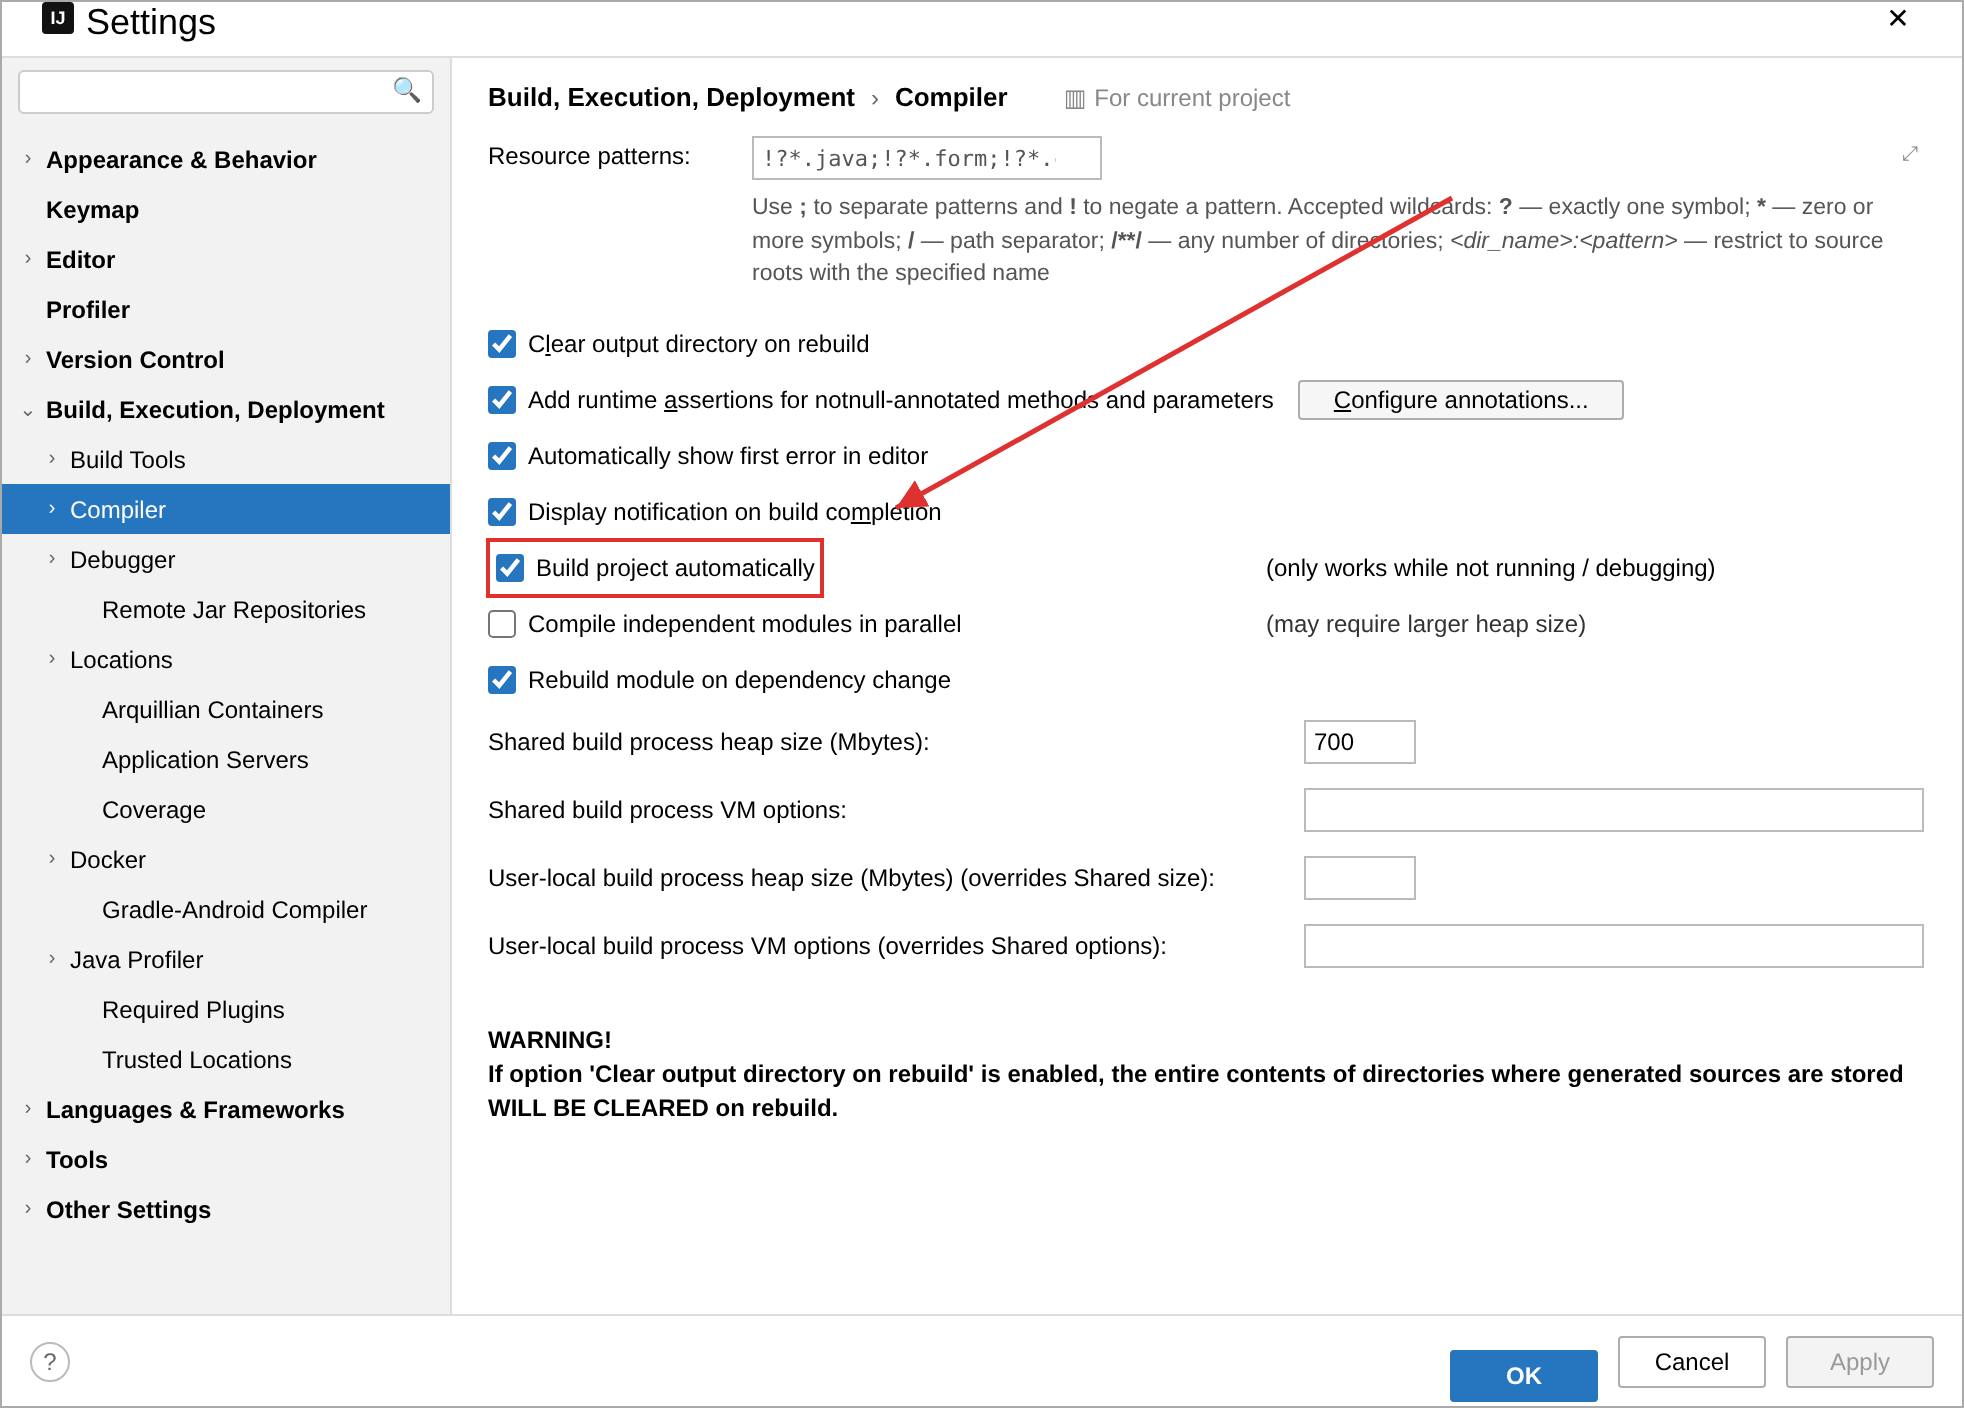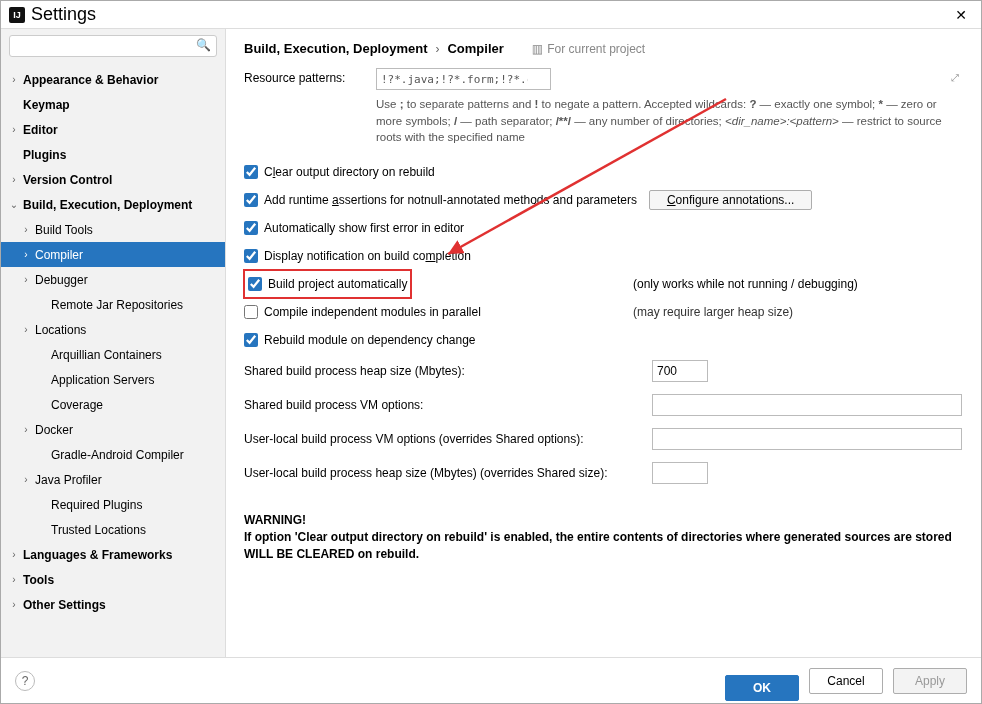--- a/index.html
+++ b/index.html
@@ -1,19 +1,19 @@
 <!DOCTYPE html>
 <html><head>
 <meta charset="utf-8">
 <style>
 * { box-sizing: border-box; margin: 0; padding: 0; }
 body { font-family: "Segoe UI", Arial, sans-serif; font-size: 12px; color: #000; background: #fff; width: 982px; height: 704px; overflow: hidden; display: flex; flex-direction: column; border: 1px solid #aaa; }
 
 
-.titlebar { height: 28px; display: flex; align-items: center; padding: 0 8px; background: #fff; border-bottom: 1px solid #ddd; }
+.titlebar { height: 28px; display: flex; padding: 0 20px; background: #fff; border-bottom: 1px solid #ddd; }
 .titlebar .app-icon { width: 16px; height: 16px; background: #111; color: #fff; font-size: 9px; font-weight: bold; display:flex; align-items:center; justify-content:center; margin-right: 6px; border-radius:2px;}
 .titlebar .title { flex: 1; font-size: 18px; }
 .titlebar .close { font-size: 14px; width: 24px; text-align: center; cursor: pointer; }
 
 
 .body { flex: 1; display: flex; min-height: 0; }
 .sidebar { width: 225px; background: #f2f2f2; border-right: 1px solid #ddd; display: flex; flex-direction: column; }
 .search-wrap { padding: 6px 8px; }
 .search-wrap .srch { width: 100%; height: 22px; border: 1px solid #ccc; border-radius: 3px; padding: 0 18px 0 6px; font-size: 12px; background: #fff; }
 .search-wrap { position: relative; }
@@ -98,21 +98,21 @@
         <div class="tree-item bold">
           <span class="chev"></span>
           <span class="lbl">Keymap</span>
         </div>
         <div class="tree-item bold">
           <span class="chev">›</span>
           <span class="lbl">Editor</span>
         </div>
         <div class="tree-item bold">
           <span class="chev"></span>
-          <span class="lbl">Plugins</span>
+          <span class="lbl">Profiler</span>
         </div>
         <div class="tree-item bold">
           <span class="chev">›</span>
           <span class="lbl">Version Control</span>
         </div>
         <div class="tree-item bold">
           <span class="chev">⌄</span>
           <span class="lbl">Build, Execution, Deployment</span>
         </div>
         <div class="tree-item indent-1">
@@ -257,26 +257,26 @@
 
     <div class="field-row">
       <div class="flabel">Shared build process heap size (Mbytes):</div>
       <input class="txt narrow" value="700" style="">
     </div>
     <div class="field-row">
       <div class="flabel">Shared build process VM options:</div>
       <input class="txt wide" value="" style="">
     </div>
     <div class="field-row">
+      <div class="flabel">User-local build process heap size (Mbytes) (overrides Shared size):</div>
+      <input class="txt narrow" value="" style="">
+    </div>
+    <div class="field-row">
       <div class="flabel">User-local build process VM options (overrides Shared options):</div>
       <input class="txt wide" value="" style="">
-    </div>
-    <div class="field-row">
-      <div class="flabel">User-local build process heap size (Mbytes) (overrides Shared size):</div>
-      <input class="txt narrow" value="" style="">
     </div>
 
     <div class="warning">
       <div>WARNING!</div>
       <div>If option 'Clear output directory on rebuild' is enabled, the entire contents of directories where generated sources are stored WILL BE CLEARED on rebuild.</div>
     </div>
 
   </div>
 </div>
 

